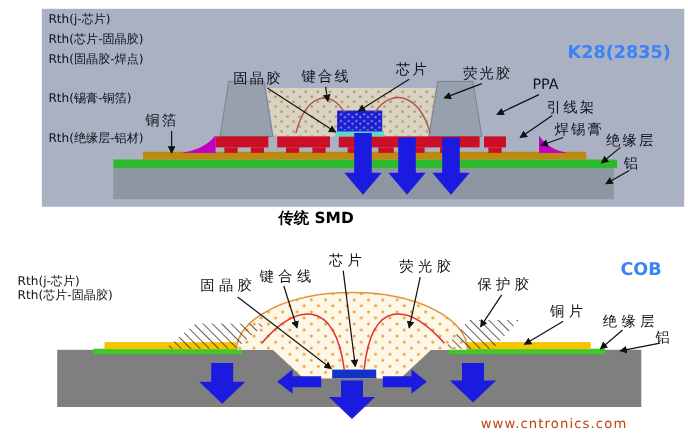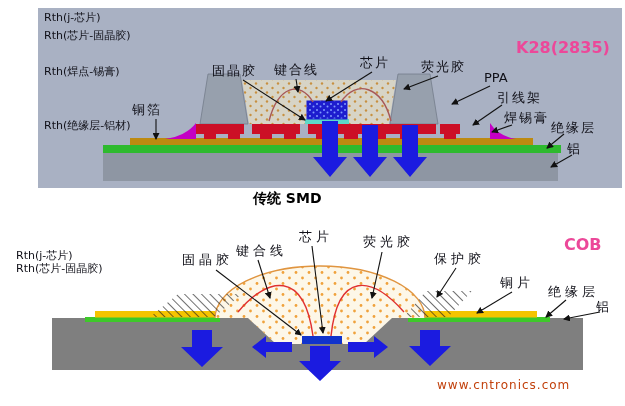--- a/index.html
+++ b/index.html
@@ -4,21 +4,21 @@
 <style>
   html,body{margin:0;padding:0;background:#ffffff;}
   #canvas{position:relative;width:625px;height:406px;background:#ffffff;overflow:hidden;
           font-family:"DejaVu Sans",sans-serif;}
   #smd-panel{position:absolute;left:38px;top:8px;width:584px;height:180px;background:#a9b1c3;}
   #art{position:absolute;left:0;top:0;width:625px;height:406px;}
   .txt{position:absolute;white-space:nowrap;color:#101018;z-index:5;}
   .rth{font-size:11px;letter-spacing:0px;}
   .lbl{font-size:13px;letter-spacing:2px;}
   .lblb{font-size:13px;letter-spacing:4px;}
-  .badge{font-size:16px;font-weight:bold;color:#ec4899;letter-spacing:0px;}
+  .badge{font-size:16px;font-weight:bold;color:#3b82f6;letter-spacing:0px;}
   .caption{font-size:14px;font-weight:bold;color:#000;text-align:center;}
   .watermark{font-size:12px;color:#c2410c;letter-spacing:1px;}
 </style>
 </head>
 <body>
 
 <div id="canvas">
 
   <div id="smd-panel"></div>
 
@@ -142,21 +142,22 @@
         <path d="M456,268 L437,297"></path>
         <path d="M512,292 L477,313"></path>
         <path d="M566,300 L546,317"></path>
         <path d="M600,312 L564,319"></path>
       </g>
     </g>
   </svg>
 
   <div class="txt rth" style="left:44px;top:10px">Rth(j-芯片)</div>
   <div class="txt rth" style="left:44px;top:28px">Rth(芯片-固晶胶)</div>
-  <div class="txt rth" style="left:44px;top:64px">Rth(焊点-锡膏)</div>
+  <div class="txt rth" style="left:44px;top:46px">Rth(固晶胶-焊点)</div>
+  <div class="txt rth" style="left:44px;top:82px">Rth(锡膏-铜箔)</div>
   <div class="txt rth" style="left:44px;top:118px">Rth(绝缘层-铝材)</div>
 
   <div class="txt badge" style="left:516px;top:38px">K28(2835)</div>
 
   <div class="txt lbl" style="left:132px;top:101px">铜箔</div>
   <div class="txt lbl" style="left:212px;top:62px">固晶胶</div>
   <div class="txt lbl" style="left:274px;top:61px">键合线</div>
   <div class="txt lbl" style="left:360px;top:54px">芯片</div>
   <div class="txt lbl" style="left:421px;top:58px">荧光胶</div>
   <div class="txt lbl" style="left:484px;top:70px;letter-spacing:0">PPA</div>

